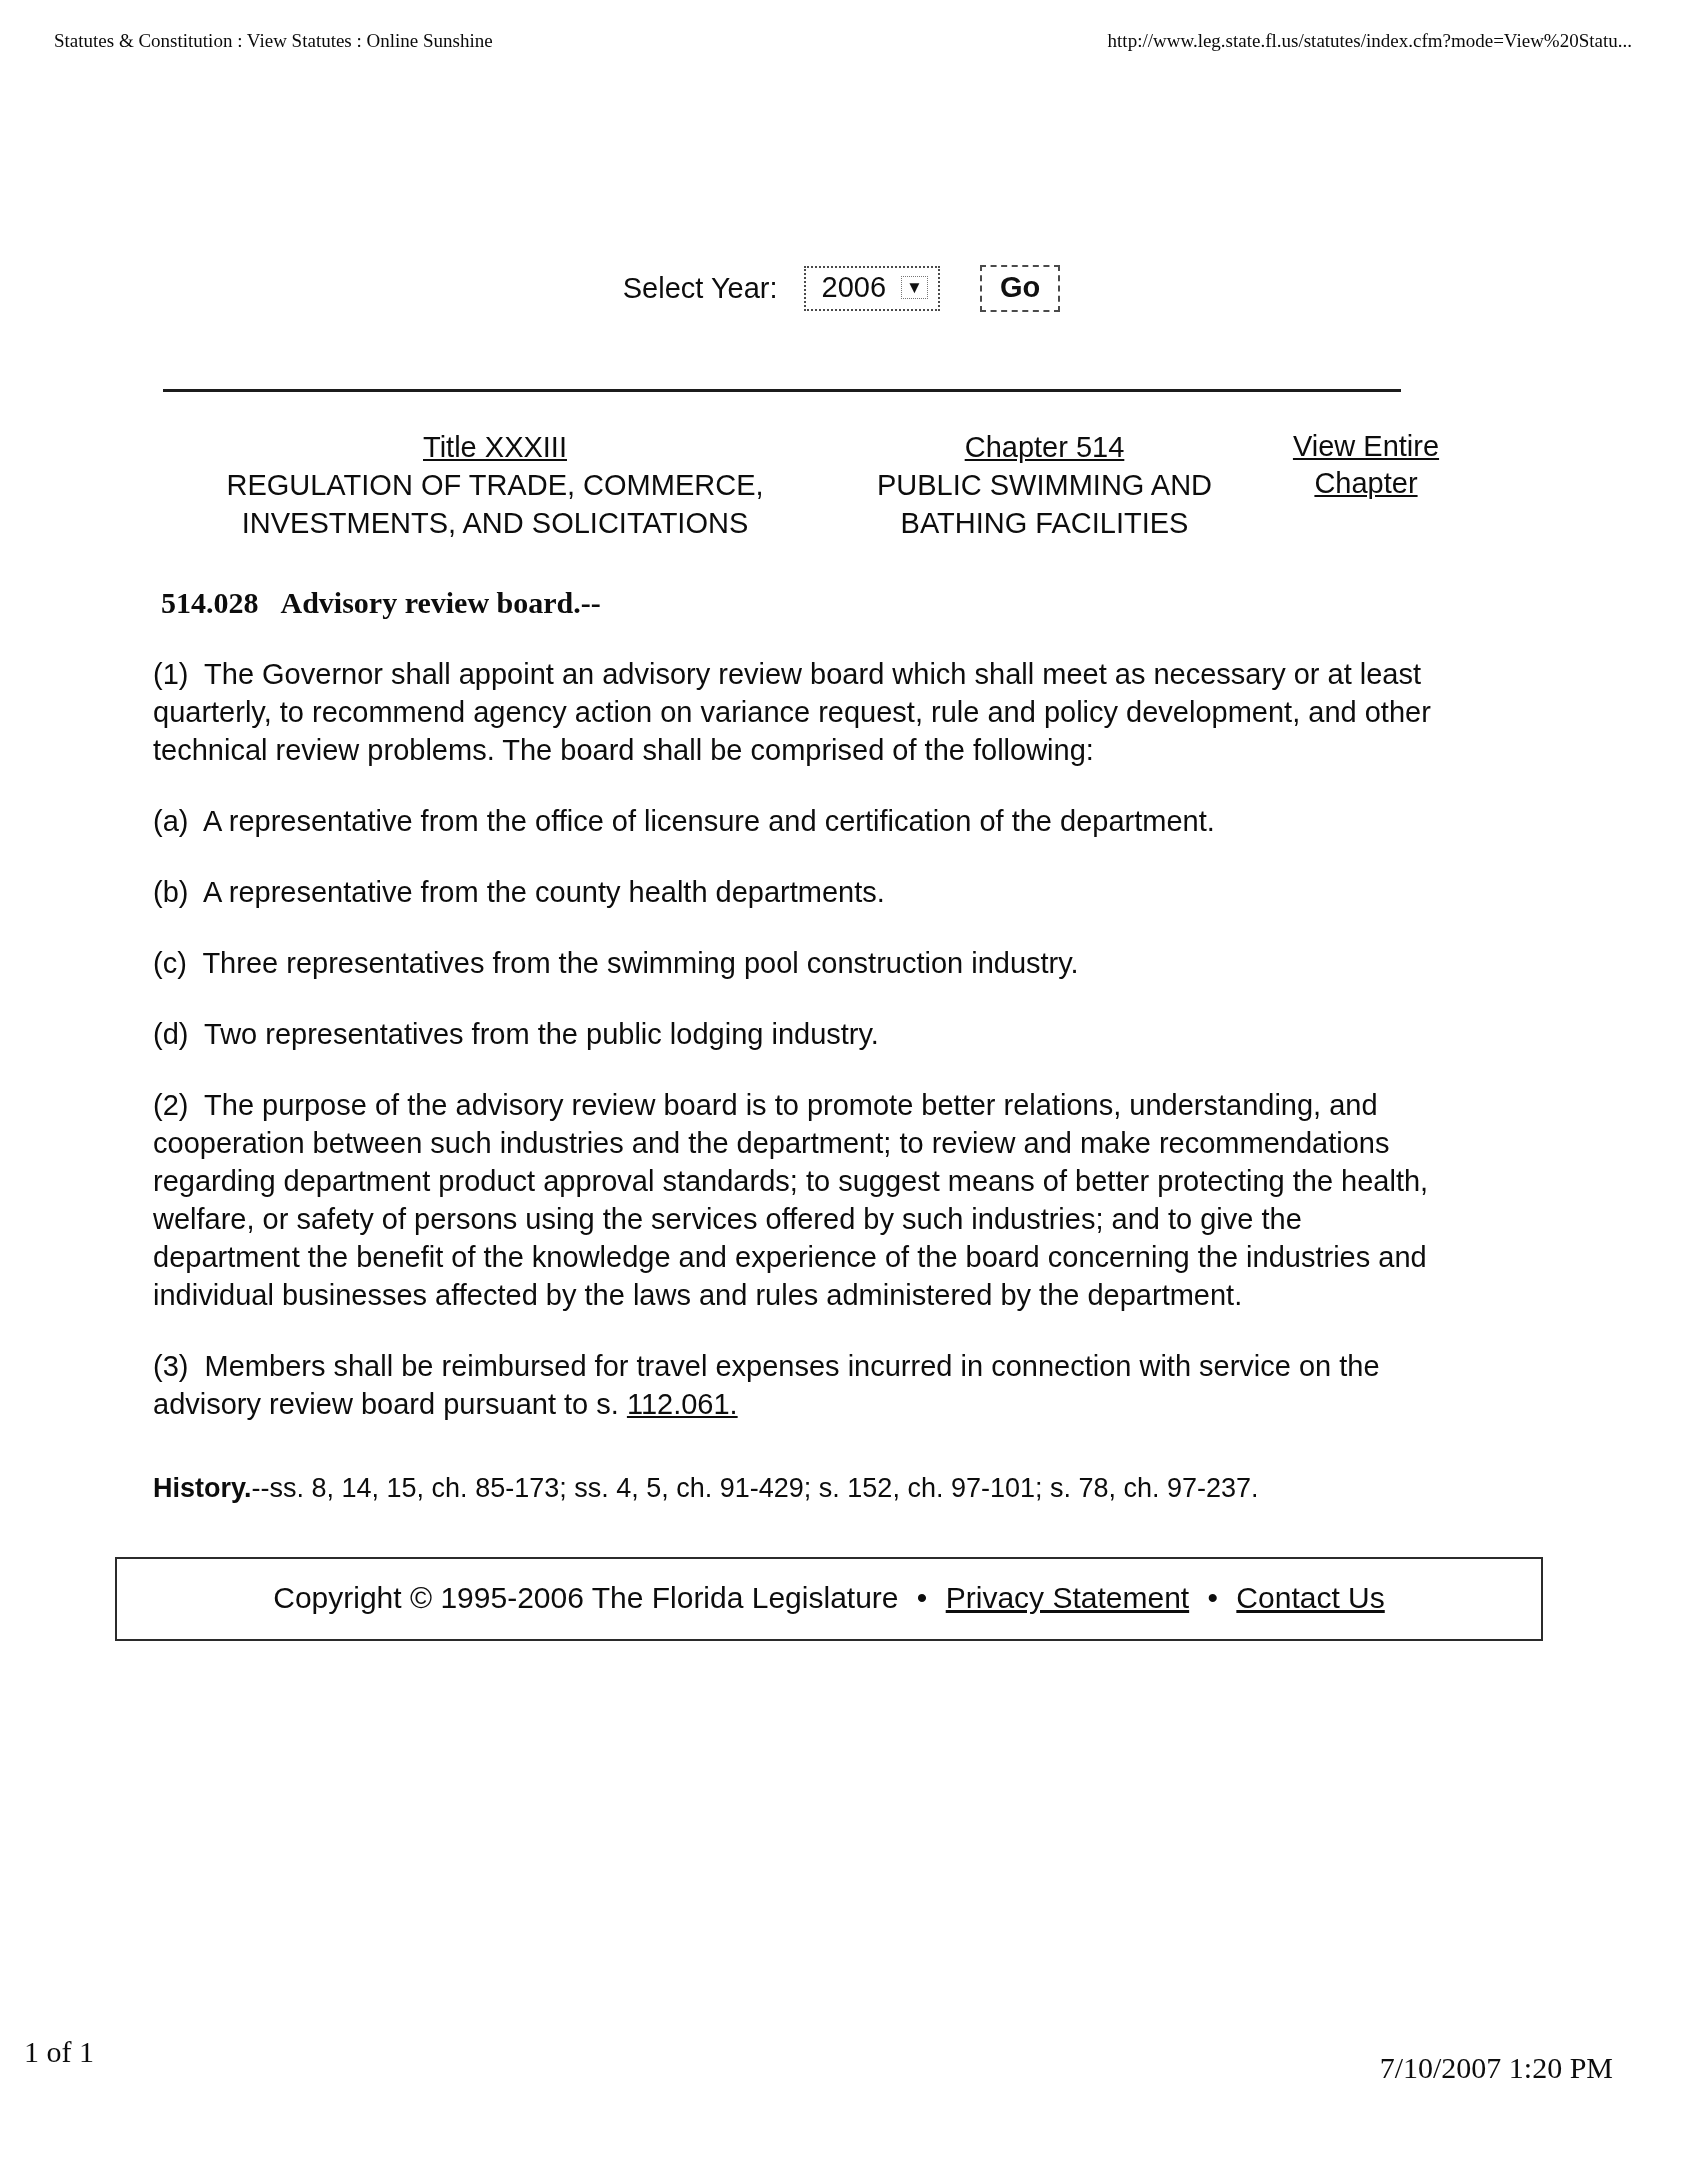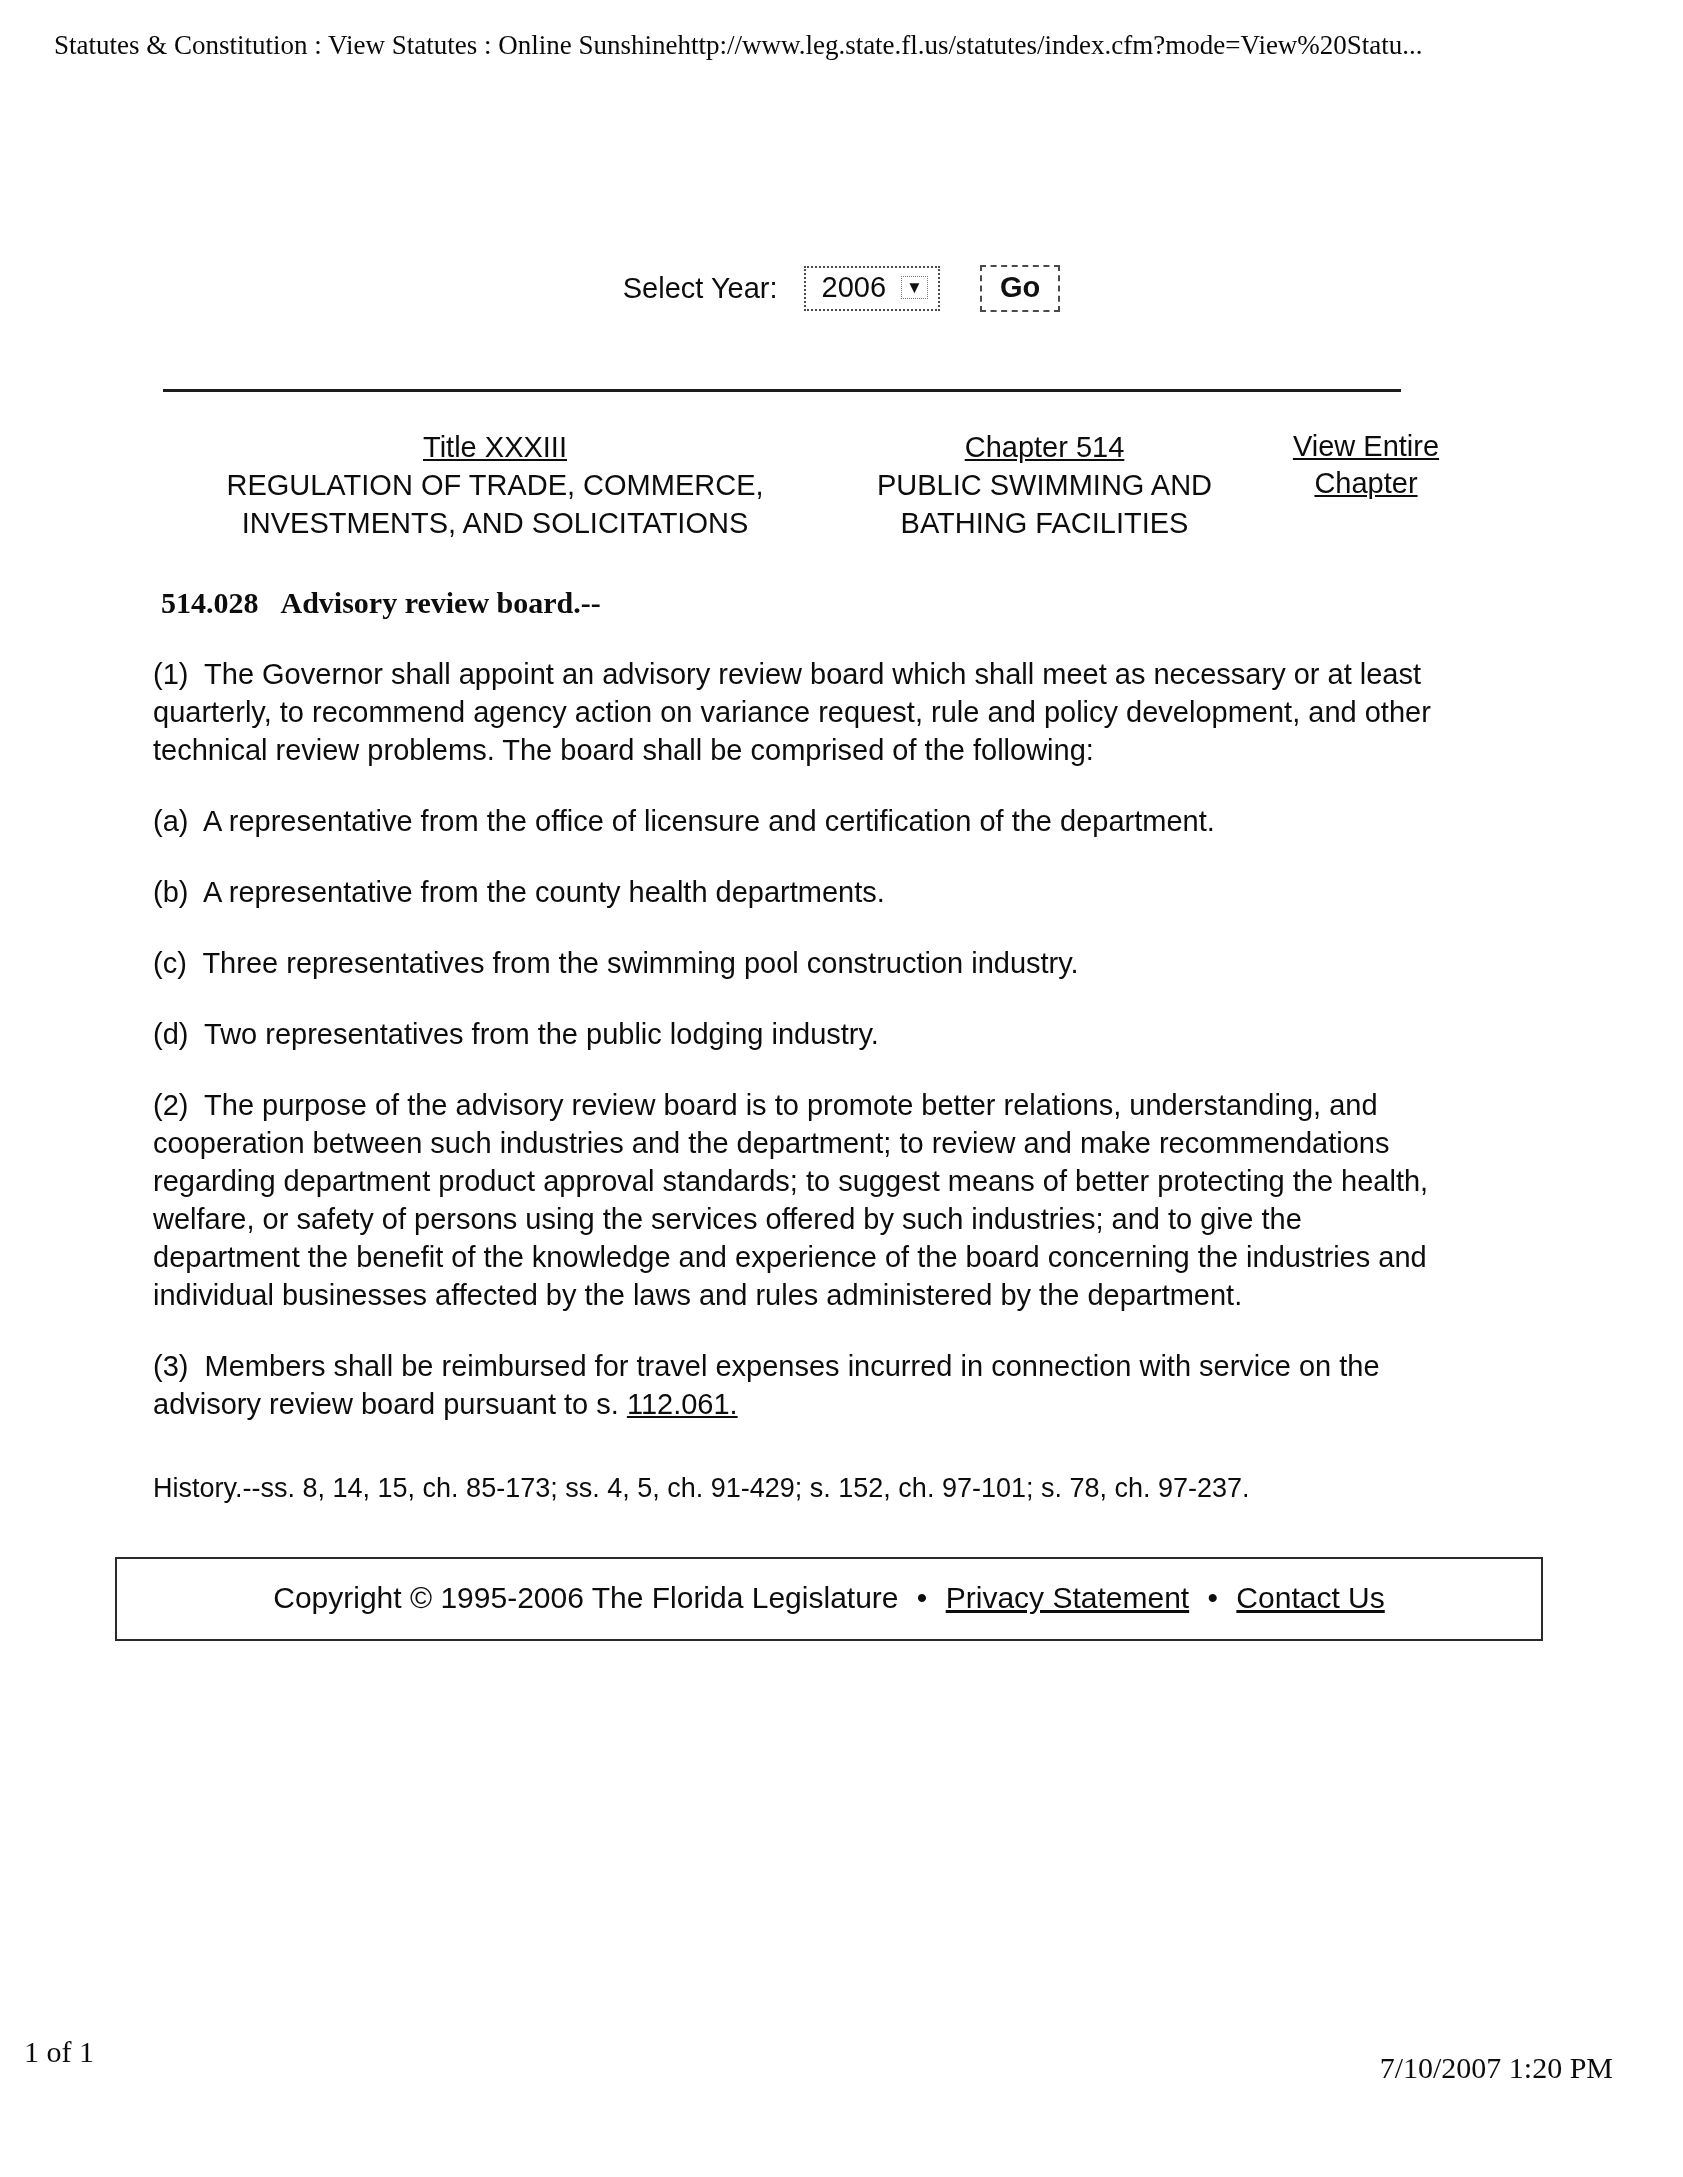--- a/index.html
+++ b/index.html
@@ -11,22 +11,23 @@
     color: #0d0d0d;
     overflow: hidden;
     margin: 0 auto;
   }
 
   
   .print-header {
     position: absolute;
     top: 30px; left: 54px; right: 51px;
     display: flex;
+    justify-content: space-between;
     font-family: "Liberation Serif", serif;
-    font-size: 27px;
+    font-size: 19px;
     color: #0a0a0a;
   }
   .print-footer-left {
     position: absolute;
     left: 24px; top: 2035px;
     font-family: "Liberation Serif", serif;
     font-size: 30px;
   }
   .print-footer-right {
     position: absolute;
@@ -120,21 +121,21 @@
     margin: 33px 0 0 0;
     white-space: pre-wrap;
   }
   .inline-link { color: #0d0d0d; text-decoration: underline; }
 
   .history {
     margin: 46px 0 0 0;
     font-size: 27px;
     white-space: pre-wrap;
   }
-  .history .bold { font-weight: normal; }
+  .history .bold { font-weight: bold; }
 
   .copyright-box {
     margin: 50px 0 0 -38px;
     width: 1424px;
     border: 2px solid #2b2b2b;
     text-align: center;
     padding: 20px 0 22px;
     font-size: 30px;
   }
   .copyright-box a { color: #0d0d0d; text-decoration: underline; }

